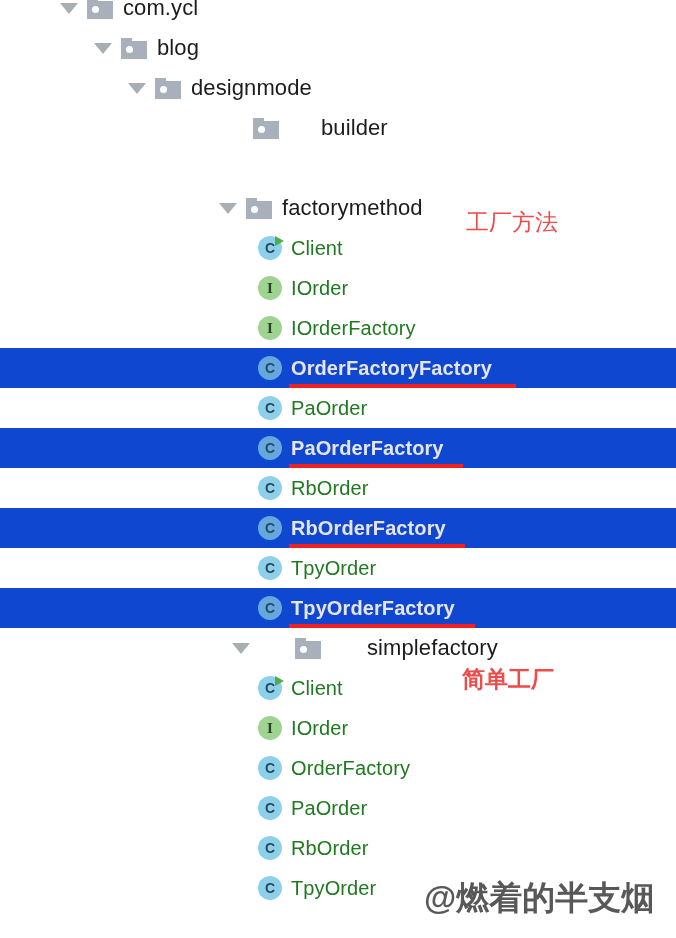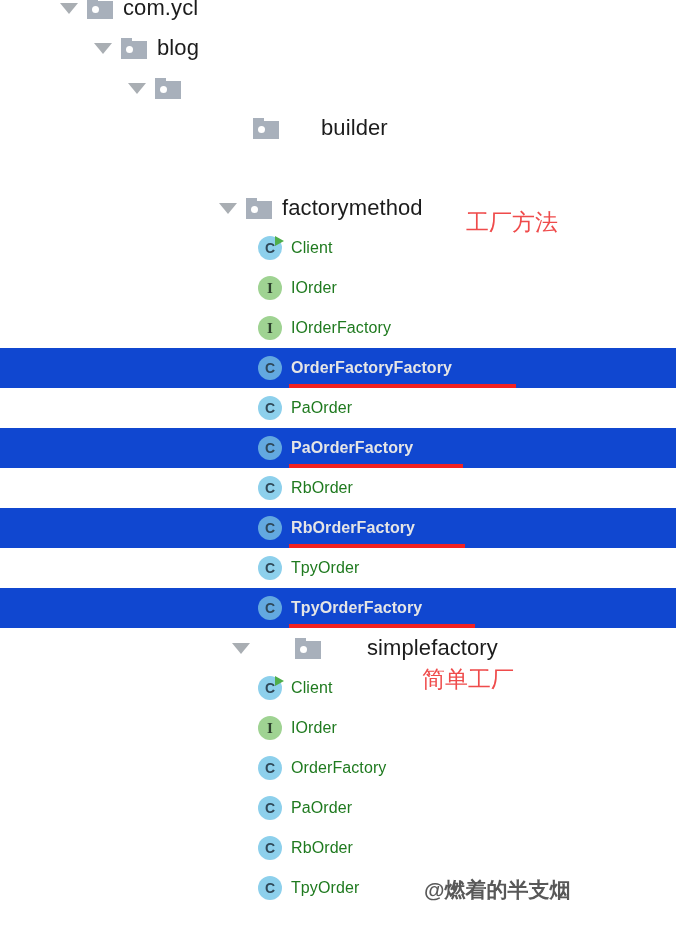--- a/index.html
+++ b/index.html
@@ -134,21 +134,21 @@
   
   .label {
     font-size: 22px;
     color: #1a1a1a;
     white-space: nowrap;
     letter-spacing: 0.1px;
   }
   .label.pkg { color: #1c1c1c; }
   .label.type {
     color: #1f7a1f;
-    font-size: 16px;
+    font-size: 20px;
   }
   .row.selected .label.type {
     color: #e5e5e5;
     font-weight: 700;
   }
 
   
   .underline {
     position: absolute;
     height: 4px;
@@ -161,21 +161,21 @@
     position: absolute;
     color: #ef4b4b;
     font-size: 23px;
     white-space: nowrap;
   }
 
   
   .watermark {
     position: absolute;
     color: #4a4a4a;
-    font-size: 21px;
+    font-size: 33px;
     font-weight: 700;
     white-space: nowrap;
     opacity: 0.92;
   }
 </style>
 </head>
 <body>
 
 <div id="tree">
     <div class="row" style="top: -12px;">
@@ -199,20 +199,21 @@
       <span class="label pkg">blog</span>
     </div>
     <div class="row" style="top: 68px;">
       <div style="flex: 0 0 auto; width: 128px;"></div>
       <div class="tri"></div>
       <div class="folder">
         <div class="tab"></div>
         <div class="body"></div>
         <div class="dot"></div>
       </div>
+      <span class="label pkg">designmode</span>
     </div>
     <div class="row" style="top: 108px; gap: 32px;">
       <div style="flex: 0 0 auto; width: 162px;"></div>
       <div class="tri hidden"></div>
       <div class="folder">
         <div class="tab"></div>
         <div class="body"></div>
         <div class="dot"></div>
       </div>
       <span class="label pkg">builder</span>
@@ -381,15 +382,15 @@
     <div class="row" style="top: 868px;">
       <div style="flex: 0 0 auto; width: 230px;"></div>
       <div class="tri hidden"></div>
       <div class="cicon cls">
         <div class="disc"></div>
         <div class="glyph">C</div>
       </div>
       <span class="label type">TpyOrder</span>
     </div>
     <div class="annot" style="left: 466px; top: 207px;">工厂方法</div>
-    <div class="annot" style="left: 422px; top: 664px;">简单工厂</div>
+    <div class="annot" style="left: 462px; top: 664px; font-weight: bold;">简单工厂</div>
     <div class="watermark" style="left: 424px; top: 876px;">@燃着的半支烟</div>
   </div>
 
 </body></html>

